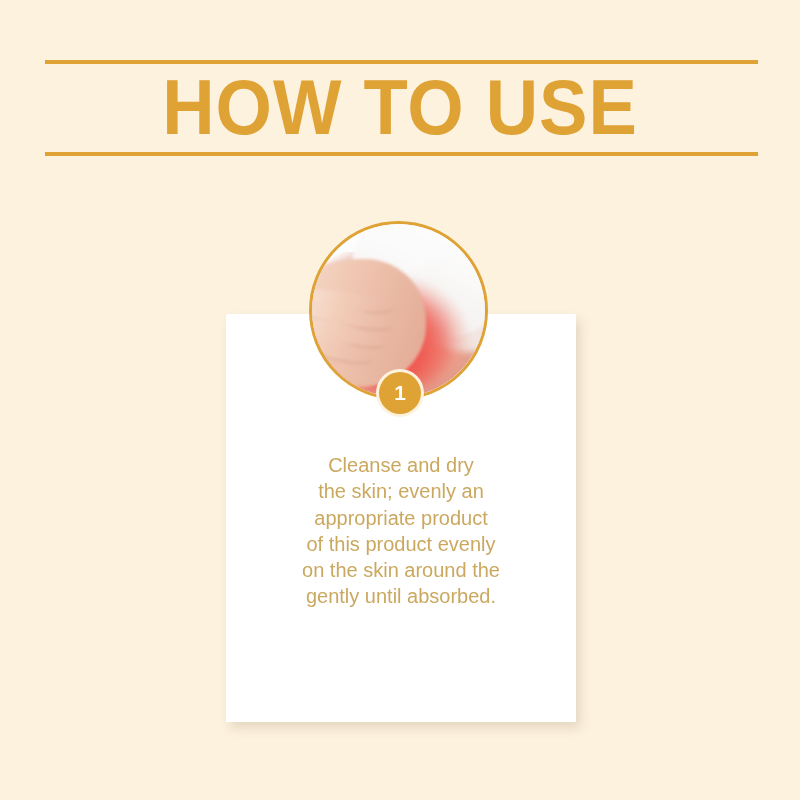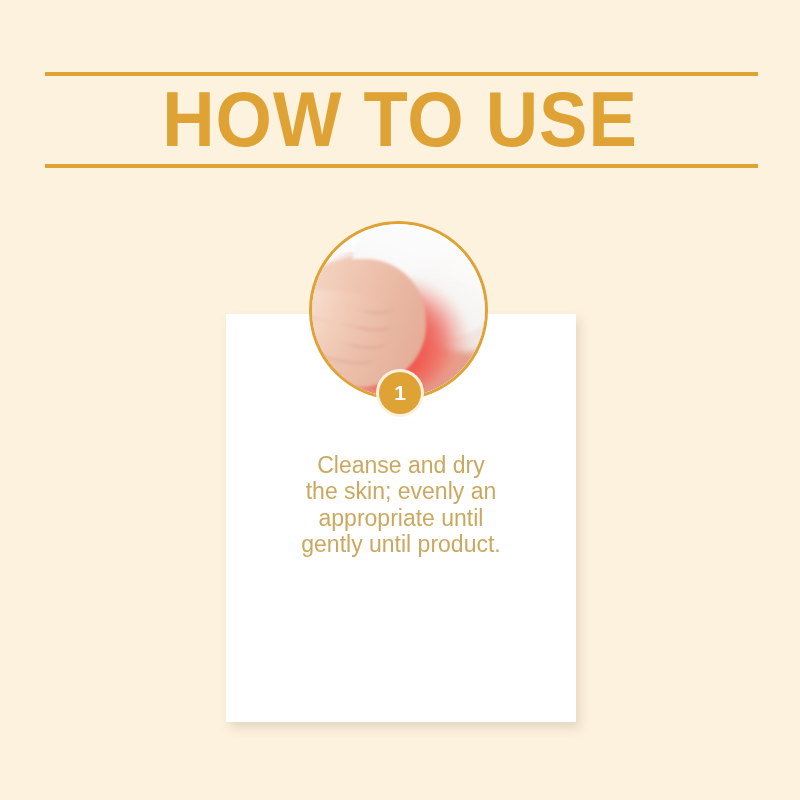--- a/index.html
+++ b/index.html
@@ -12,21 +12,21 @@
     background: #fdf2de;
     font-family: "Liberation Sans", sans-serif;
     overflow: hidden;
     position: relative;
   }
 
   
   .header {
     position: absolute;
     left: 0;
-    top: 12px;
+    top: 0;
     width: 672px;
     height: 200px;
   }
   .rule {
     position: absolute;
     left: 45px;
     width: 713px;
     height: 4px;
     background: #dfa235;
   }
@@ -61,21 +61,21 @@
     box-shadow: 4px 6px 10px rgba(120, 100, 70, 0.18);
   }
 
   .card-text {
     position: absolute;
     left: 226px;
     top: 452px;
     width: 350px;
     text-align: center;
     color: #cba85f;
-    font-size: 23px;
+    font-size: 20px;
     line-height: 26.3px;
     font-weight: 400;
   }
   .card-text .ln { display: block; white-space: nowrap; }
 
   
   .photo-wrap {
     position: absolute;
     left: 309px;
     top: 221px;
@@ -235,15 +235,17 @@
       <div class="finger f4"></div>
     </div>
   </div>
 </div>
 
 <div class="step-badge">1</div>
 
 <div class="card-text">
   <span class="ln">Cleanse and dry</span>
   <span class="ln">the skin; evenly an</span>
-  <span class="ln">appropriate until</span>
-  <span class="ln">gently until product.</span>
+  <span class="ln">appropriate product</span>
+  <span class="ln">of this product evenly</span>
+  <span class="ln">on the skin around the</span>
+  <span class="ln">gently until absorbed.</span>
 </div>
 
 </body></html>

